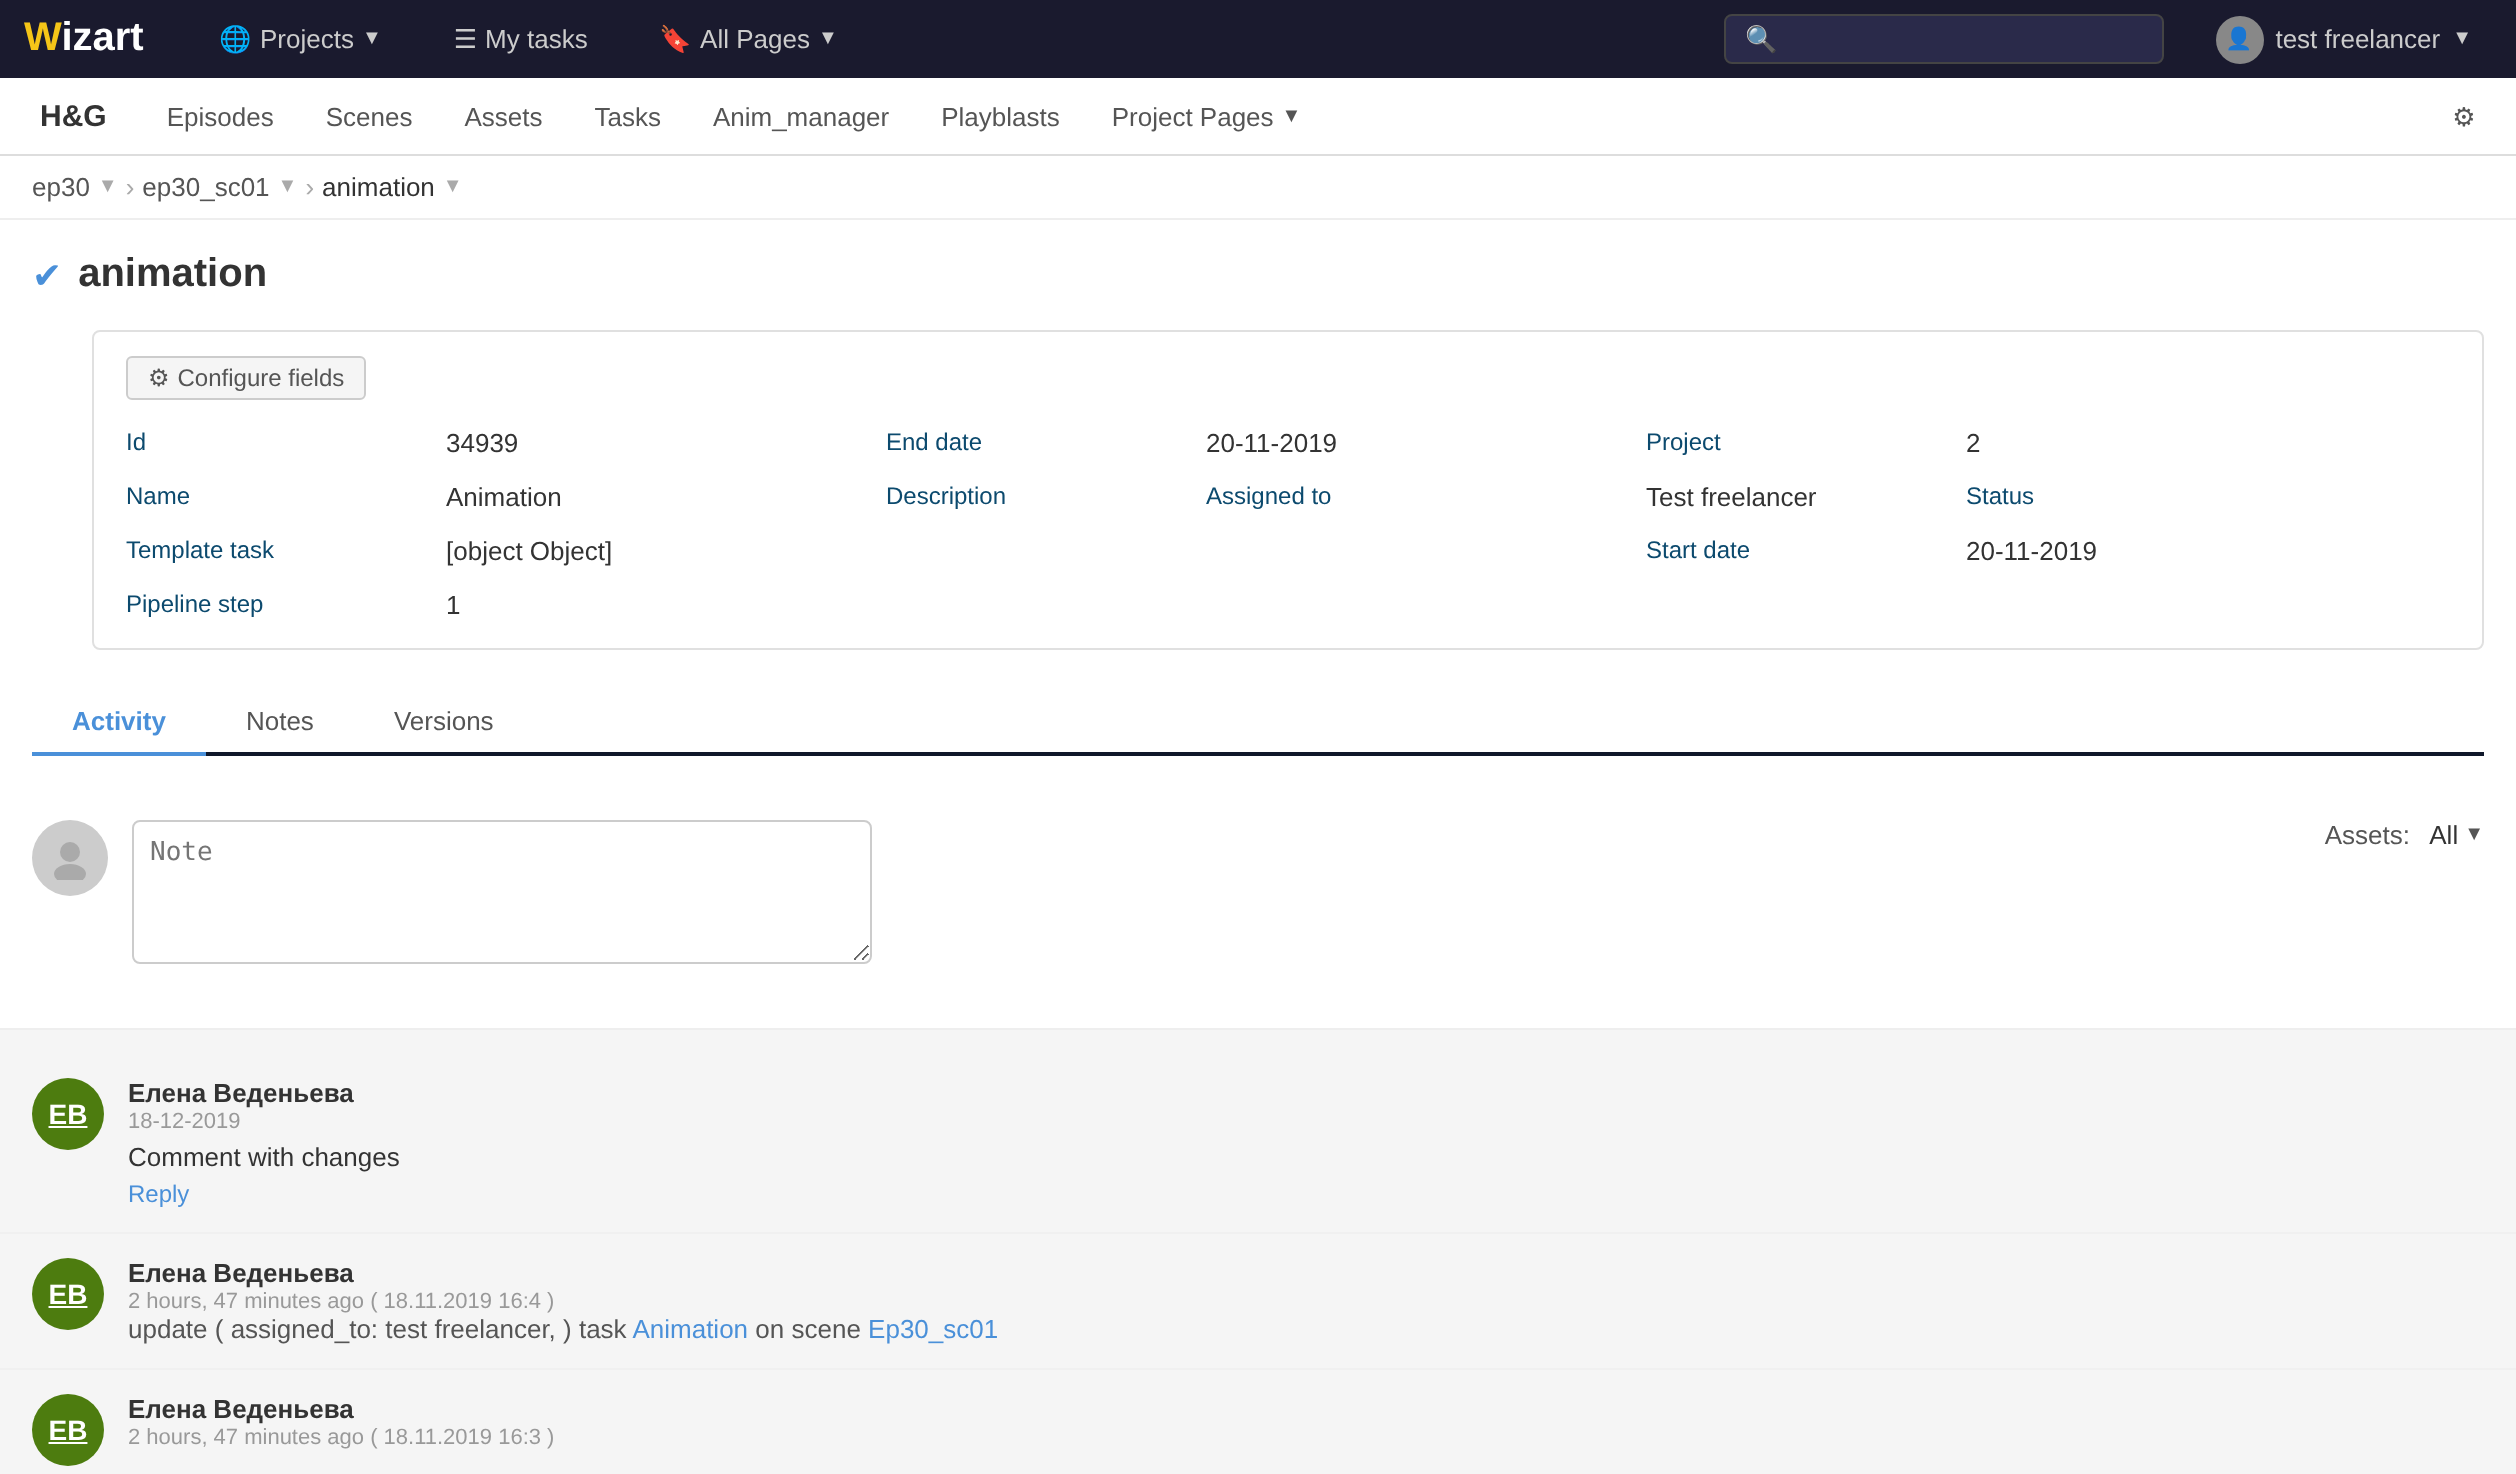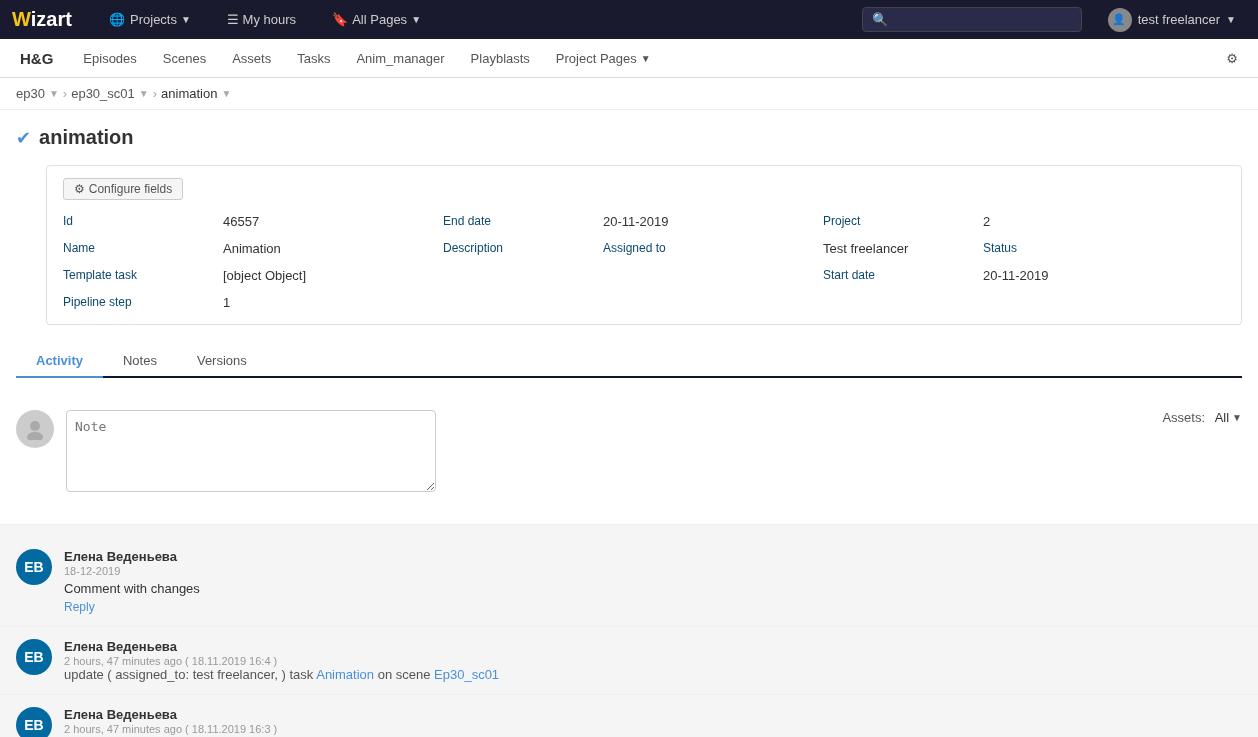--- a/index.html
+++ b/index.html
@@ -232,21 +232,21 @@
       background: #ccc;
       display: flex;
       align-items: center;
       justify-content: center;
       flex-shrink: 0;
       font-size: 18px;
       color: #888;
     }
     .note-input {
       width: 370px;
-      height: 82px;
+      height: 72px;
       border: 1px solid #ccc;
       border-radius: 4px;
       padding: 8px;
       font-size: 13px;
       color: #999;
       resize: vertical;
     }
     .filter-area {
       flex: 1;
       display: flex;
@@ -281,21 +281,21 @@
       border-radius: 50%;
       background: #7b68ee;
       display: flex;
       align-items: center;
       justify-content: center;
       flex-shrink: 0;
       font-size: 14px;
       color: #fff;
       font-weight: bold;
     }
-    .comment-avatar.purple { background: #0369a1; }
+    .comment-avatar.purple { background: #4d7c0f; text-decoration: underline; }
     .comment-body { flex: 1; }
     .comment-name { font-weight: bold; font-size: 13px; color: #333; }
     .comment-time { font-size: 11px; color: #999; margin-top: 1px; }
     .comment-tags {
       display: flex;
       gap: 8px;
       margin: 6px 0;
     }
     .comment-tag {
       background: #f0f0f0;
@@ -323,21 +323,21 @@
   </div>
 
   <div class="top-nav-item">
     <span>🌐</span>
     <span>Projects</span>
     <span class="chevron">▼</span>
   </div>
 
   <div class="top-nav-item">
     <span>☰</span>
-    <span>My hours</span>
+    <span>My tasks</span>
   </div>
 
   <div class="top-nav-item">
     <span>🔖</span>
     <span>All Pages</span>
     <span class="chevron">▼</span>
   </div>
 
   <div class="top-nav-spacer"></div>
 
@@ -398,21 +398,21 @@
 
   <div class="task-fields">
     <button class="configure-btn">
       <span>⚙</span>
       <span>Configure fields</span>
     </button>
 
     <div class="fields-grid">
 
       <div class="field-label">Id</div>
-      <div class="field-value">46557</div>
+      <div class="field-value">34939</div>
       <div class="field-label">End date</div>
       <div class="field-value">20-11-2019</div>
       <div class="field-label">Project</div>
       <div class="field-value">2</div>
 
       <div class="field-label">Name</div>
       <div class="field-value">Animation</div>
       <div class="field-label">Description</div>
       <div class="field-label">Assigned to</div>
       <div class="field-value">Test freelancer</div>

